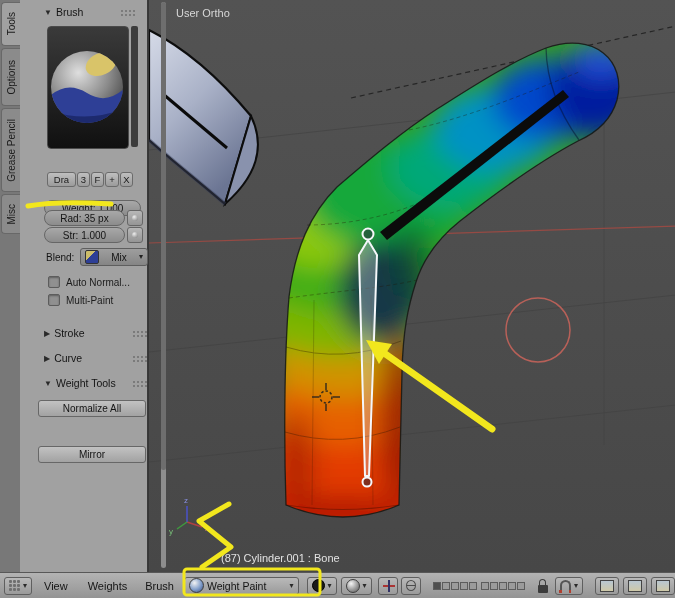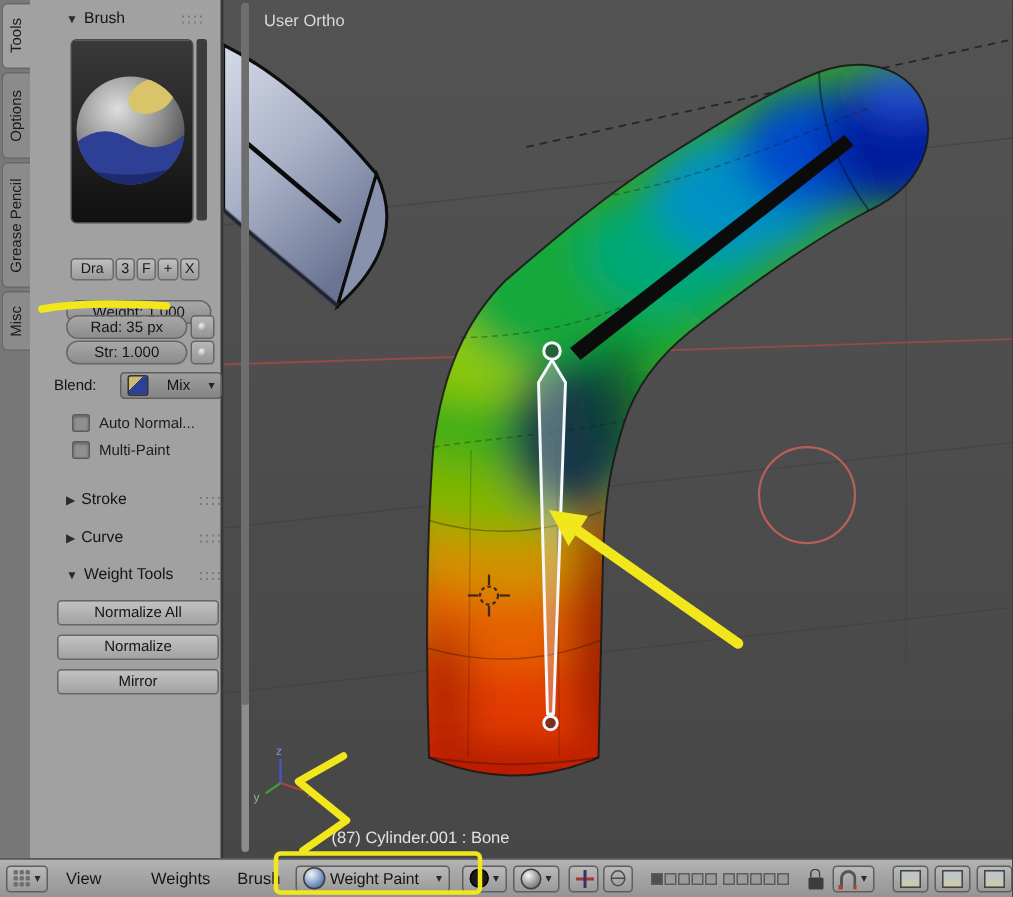--- a/index.html
+++ b/index.html
@@ -24,21 +24,21 @@
   .preview-strip{position:absolute;left:111px;top:26px;width:7px;height:121px;background:#3c3c3c;border-radius:2px;}
   .mini-btn{position:absolute;top:172px;height:15px;background:linear-gradient(#bfbfbf,#9b9b9b);
         border:1px solid #6b6b6b;border-radius:3px;font-size:9.5px;color:#1a1a1a;
         display:flex;align-items:center;justify-content:center;box-sizing:border-box;}
   .slider{position:absolute;left:24px;height:16px;background:linear-gradient(#a8a8a8,#8c8c8c);
         border:1px solid #666;border-radius:8px;font-size:10px;color:#141414;
         display:flex;align-items:center;justify-content:center;box-sizing:border-box;}
   .slider-icon{position:absolute;left:107px;width:16px;height:16px;background:linear-gradient(#b7b7b7,#959595);
         border:1px solid #666;border-radius:3px;box-sizing:border-box;display:flex;align-items:center;justify-content:center;}
   .slider-icon i{width:6px;height:6px;border-radius:50%;background:radial-gradient(circle at 35% 30%,#eee,#777);display:block;}
-  .blend-label{position:absolute;left:16px;top:252px;font-size:10px;color:#141414;}
+  .blend-label{position:absolute;left:26px;top:252px;font-size:10px;color:#141414;}
   .dropdown{position:absolute;left:60px;top:248px;width:68px;height:18px;background:linear-gradient(#9e9e9e,#858585);
         border:1px solid #5e5e5e;border-radius:3px;display:flex;align-items:center;gap:4px;padding:0 4px;box-sizing:border-box;}
   .blend-thumb{width:12px;height:12px;border-radius:2px;border:1px solid #333;
         background:linear-gradient(135deg,#cdbd6a 0 40%,#2e3f96 40% 100%);}
   .dropdown .dval{flex:1;text-align:center;font-size:10px;color:#141414;}
   .dropdown .caret{font-size:8px;color:#222;}
   .checkbox{position:absolute;left:28px;width:12px;height:12px;background:#909090;border:1px solid #5c5c5c;border-radius:2px;
         box-shadow:inset 0 1px 2px rgba(0,0,0,.35);box-sizing:border-box;}
   .checklabel{position:absolute;left:46px;font-size:10px;color:#1c1c1c;}
   .tool-btn{position:absolute;left:18px;width:108px;height:17px;background:linear-gradient(#c2c2c2,#a2a2a2);
@@ -273,21 +273,20 @@
       </div>
       <div class="grip" style="left:112px;top:355px;"></div>
 
       <div class="phead" style="top:377px;">
         <span class="tri">▼</span>
         <span>Weight Tools</span>
       </div>
       <div class="grip" style="left:112px;top:380px;"></div>
 
       <div class="tool-btn" style="top:400px;">Normalize All</div>
-      <div class="tool-btn" style="top:423px;">Normalize</div>
       <div class="tool-btn" style="top:446px;">Mirror</div>
 
       <div class="shelf-scroll">
         <div class="shelf-thumb"></div>
       </div>
     </div>
   </div>
 
   <div class="headerbar">
     <div class="hbtn" style="margin-left:4px;">
@@ -298,21 +297,21 @@
           <b></b>
           <b></b>
           <b></b>
           <b></b>
           <b></b>
           <b></b>
         </span>
       <span class="caret">▾</span>
     </div>
     <span class="menu" style="margin-left:10px;">View</span>
-    <span class="menu" style="margin-left:29px;">Weights</span>
+    <span class="menu" style="margin-left:16px;">Weights</span>
     <span class="menu" style="margin-left:14px;">Brush</span>
 
     <div class="hbtn" style="margin-left:8px;width:130px;">
       <span class="mode-icon"></span>
       <span style="flex:1;font-size:10.5px;color:#141414;">Weight Paint</span>
       <span class="caret">▾</span>
     </div>
 
     <div class="hbtn" style="margin-left:8px;">
       <span class="shading-circle"></span>

